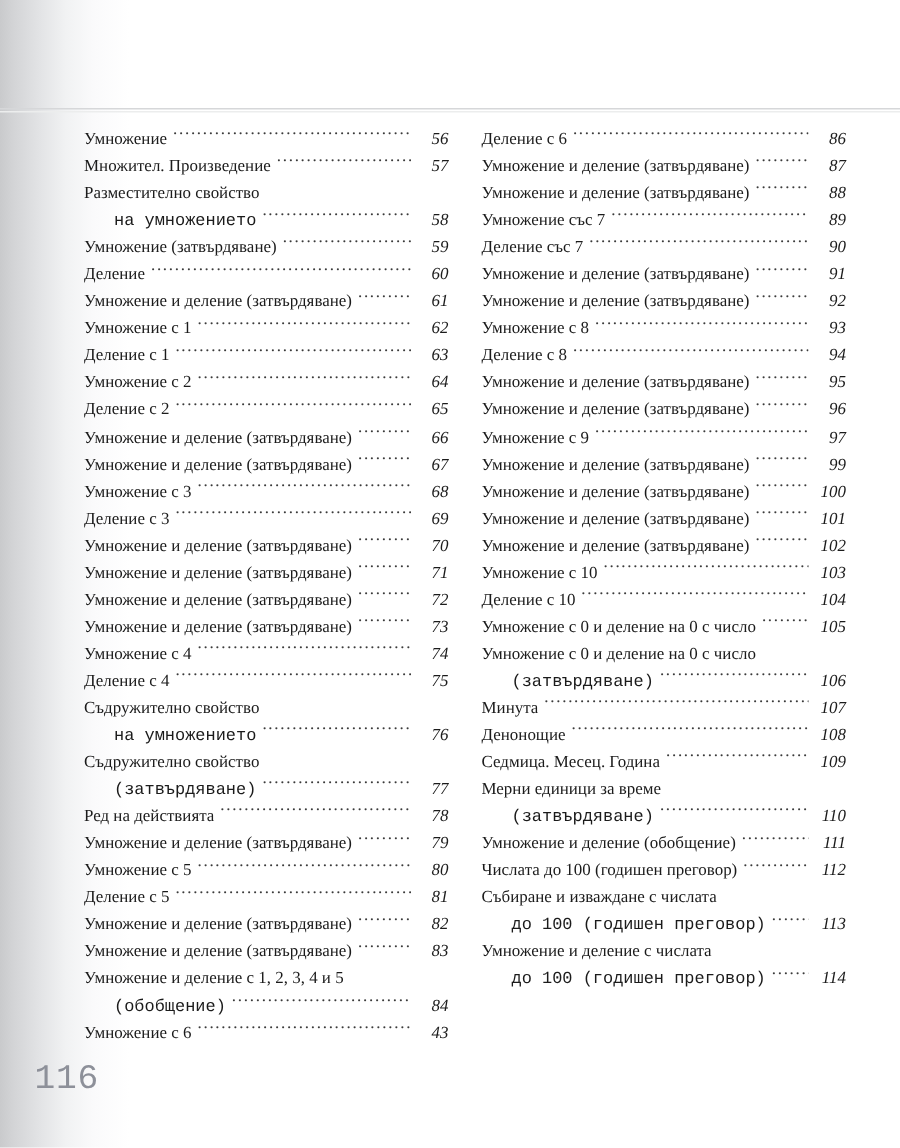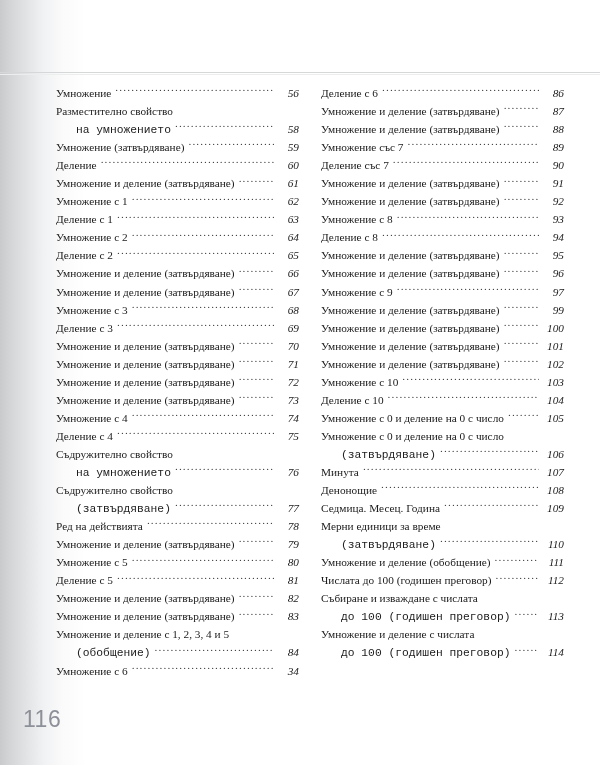--- a/index.html
+++ b/index.html
@@ -119,39 +119,44 @@
     font-style: italic;
   }
 
   .folio {
     position: absolute;
     left: 23px;
     top: 706px;
     font-size: 23px;
     color: #8d9099;
     letter-spacing: 0.5px;
-    font-family: Liberation Sans, sans-serif;
+    font-family: Liberation Mono, monospace;
   }
 </style>
 </head>
 <body>
 
 <div class="spine-shade"></div>
 <div class="top-rule"></div>
 <div class="top-rule-2"></div>
 
 <div class="page">
 
   <div class="columns">
     <div class="toc-column left" id="col-left">
         <div class="toc-entry">
           <span class="toc-title">Умножение</span>
           <span class="toc-leader"></span>
           <span class="toc-page">56</span>
         </div>
+        <div class="toc-entry">
+          <span class="toc-title">Множител. Произведение</span>
+          <span class="toc-leader"></span>
+          <span class="toc-page">57</span>
+        </div>
         <div class="toc-entry nolead">
           <span class="toc-title">Разместително свойство</span>
         </div>
         <div class="toc-entry indent">
           <span class="toc-title">на умножението</span>
           <span class="toc-leader"></span>
           <span class="toc-page">58</span>
         </div>
         <div class="toc-entry">
           <span class="toc-title">Умножение (затвърдяване)</span>
@@ -288,21 +293,21 @@
           <span class="toc-title">Умножение и деление с 1, 2, 3, 4 и 5</span>
         </div>
         <div class="toc-entry indent">
           <span class="toc-title">(обобщение)</span>
           <span class="toc-leader"></span>
           <span class="toc-page">84</span>
         </div>
         <div class="toc-entry">
           <span class="toc-title">Умножение с 6</span>
           <span class="toc-leader"></span>
-          <span class="toc-page">34</span>
+          <span class="toc-page">43</span>
         </div>
       </div>
     <div class="toc-column right" id="col-right">
         <div class="toc-entry">
           <span class="toc-title">Деление с 6</span>
           <span class="toc-leader"></span>
           <span class="toc-page">86</span>
         </div>
         <div class="toc-entry">
           <span class="toc-title">Умножение и деление (затвърдяване)</span>

